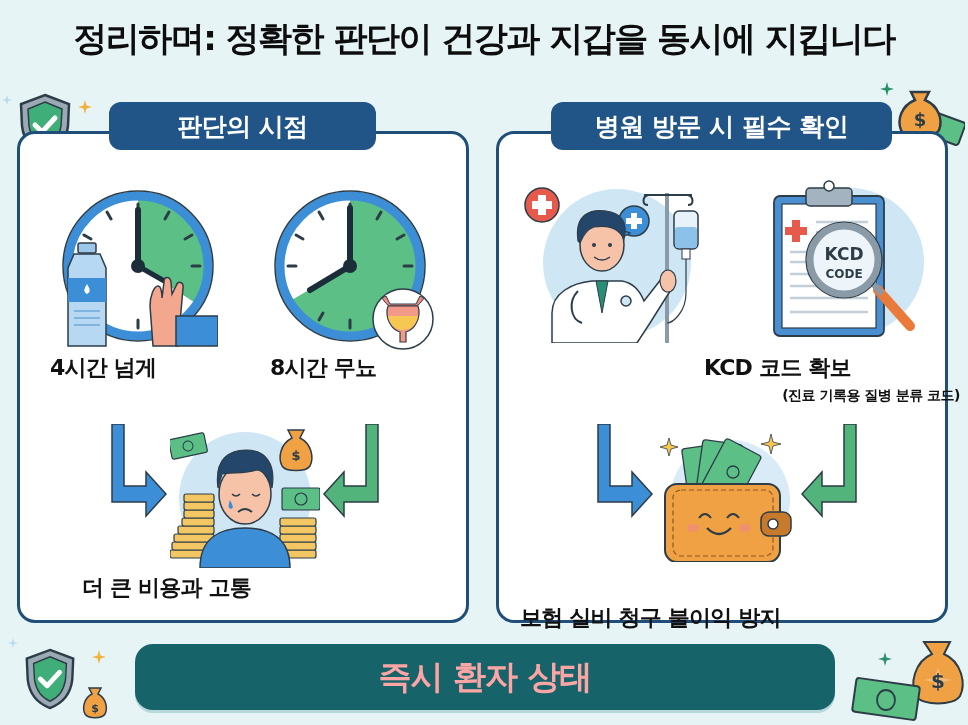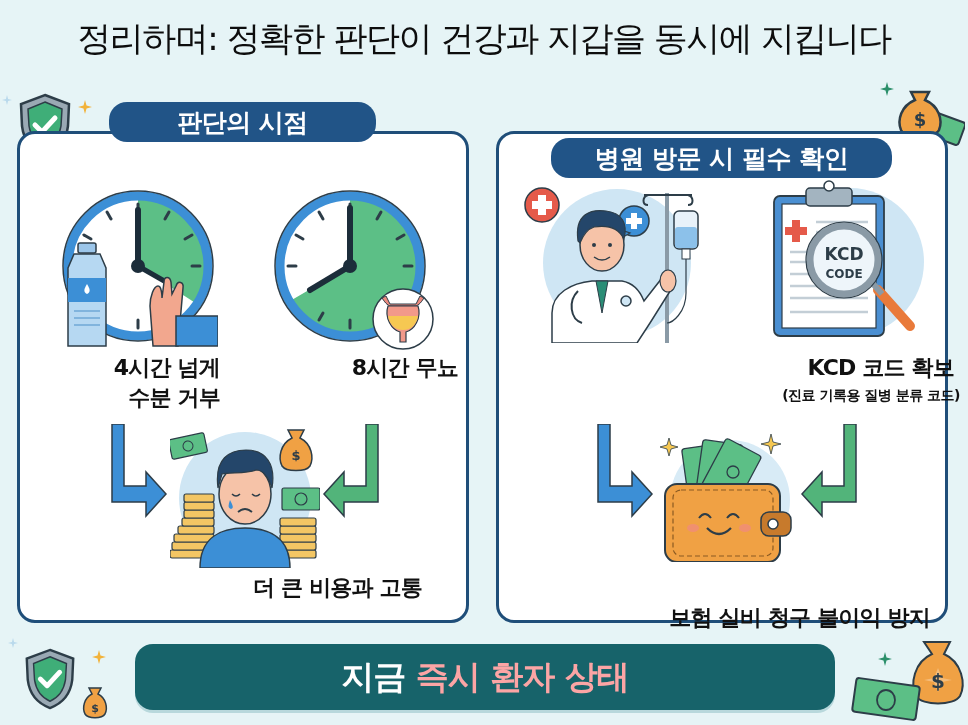--- a/index.html
+++ b/index.html
@@ -5,43 +5,43 @@
   * { box-sizing: border-box; margin: 0; padding: 0; }
   html, body { width: 968px; height: 725px; overflow: hidden; }
   body {
     background: #e6f4f6;
     font-family: "DejaVu Sans", "Liberation Sans", sans-serif;
     position: relative;
     color: #111;
   }
   .title {
     position: absolute; left: 0; top: 16px; width: 968px;
-    text-align: center; font-size: 34px; font-weight: normal; letter-spacing: -1.5px;
+    text-align: center; font-size: 34px; font-weight: bold; letter-spacing: -1.5px;
     color: #0d0d0d;
   }
   .panel {
     position: absolute; top: 131px; height: 492px;
     background: #ffffff;
     border: 3px solid #1f4e79;
     border-radius: 18px;
   }
   .panel.left { left: 17px; width: 452px; }
   .panel.right { left: 496px; width: 452px; }
   .panel-header {
-    position: absolute; top: 102px; height: 40px;
+    position: absolute; top: 102px; height: 48px;
     background: #215487;
-    border-radius: 18px;
+    border-radius: 12px;
     color: #fff; font-size: 25px; font-weight: bold;
     display: flex; align-items: center; justify-content: center;
     letter-spacing: -0.5px;
   }
   .panel-header.left { left: 109px; width: 267px; }
-  .panel-header.right { left: 551px; width: 341px; margin-top: 36px; }
+  .panel-header.right { left: 551px; width: 341px; }
   .label {
-    position: absolute; text-align: right; font-weight: bold;
+    position: absolute; text-align: left; font-weight: bold;
     font-size: 22px; line-height: 30px; letter-spacing: -0.8px; color: #111;
   }
   .sublabel {
     position: absolute; text-align: right; font-weight: bold;
     font-size: 14px; letter-spacing: -0.5px; color: #111;
   }
   .icon { position: absolute; }
   .banner {
     position: absolute; left: 135px; top: 644px; width: 700px; height: 66px;
     background: #17636a;
@@ -136,23 +136,22 @@
   <line x1="80" y1="80" x2="40" y2="104" stroke="#1c2d3a" stroke-width="6" stroke-linecap="round"></line>
   <circle cx="80" cy="80" r="7" fill="#1c2d3a"></circle>
   <circle cx="133" cy="133" r="30" fill="#fff" stroke="#2d3d48" stroke-width="1.5"></circle>
   <path d="M112 112 C116 118 118 120 122 120 L144 120 C148 120 150 118 154 112 L150 110 L146 118 L120 118 L116 110 Z" fill="#ec8a7e" stroke="#2d3d48" stroke-width="1"></path>
   <path d="M118 120 C114 132 122 144 130 146 L130 156 L136 156 L136 146 C144 144 152 132 148 120 Z" fill="#f2998a" stroke="#2d3d48" stroke-width="1.2"></path>
   <path d="M118 130 C120 140 126 144 133 144 C140 144 146 140 148 130 Z" fill="#f6c852"></path>
 </svg>
 
 <div class="label" style="left:50px;top:353px;width:170px">
   <div>4시간 넘게</div>
-  <div>수분 거부</div>
 </div>
-<div class="label" style="left:288px;top:353px;width:170px">
+<div class="label" style="left:270px;top:353px;width:170px">
   <div>8시간 무뇨</div>
 </div>
 
 <svg class="icon" style="left:108px;top:424px" width="60" height="100" viewBox="0 0 60 100">
   <path d="M4 0 L16 0 L16 62 L38 62 L38 48 L58 70 L38 92 L38 78 L4 78 Z" fill="#3c8fd6" stroke="#2d3d48" stroke-width="1.5"></path>
 </svg>
 <svg class="icon" style="left:322px;top:424px" width="60" height="100" viewBox="0 0 60 100">
   <path d="M56 0 L44 0 L44 62 L22 62 L22 48 L2 70 L22 92 L22 78 L56 78 Z" fill="#52b47a" stroke="#2d3d48" stroke-width="1.5"></path>
 </svg>
 
@@ -297,21 +296,20 @@
 </svg>
 <svg class="icon" style="left:92px;top:650px" width="14" height="14" viewBox="0 0 14 14">
     <path d="M7 0 L8.5 5.5 L14 7 L8.5 8.5 L7 14 L5.5 8.5 L0 7 L5.5 5.5 Z" fill="#f2b23a"></path>
   </svg>
 <svg class="icon" style="left:80px;top:686px" width="30" height="36" viewBox="0 0 30 36">
   <path d="M9 2 L21 2 L18 8 C26 12 28 22 25 28 C22 33 8 33 5 28 C2 22 4 12 12 8 Z" fill="#f0a144" stroke="#2d3d48" stroke-width="1.5"></path>
   <text x="15" y="26" font-size="11" font-weight="bold" fill="#2d3d48" text-anchor="middle" font-family="DejaVu Sans, sans-serif">$</text>
 </svg>
 
 <div class="banner">
-  <span style="white-space:pre">지금 </span>
   <span class="hl">즉시 환자 상태</span>
 </div>
 
 <svg class="icon" style="left:878px;top:652px" width="14" height="14" viewBox="0 0 14 14">
     <path d="M7 0 L8.5 5.5 L14 7 L8.5 8.5 L7 14 L5.5 8.5 L0 7 L5.5 5.5 Z" fill="#2b8f6a"></path>
   </svg>
 <svg class="icon" style="left:850px;top:640px" width="118" height="85" viewBox="0 0 118 85">
   <path d="M74 2 L100 2 L94 14 C112 22 116 44 110 56 C104 66 72 66 66 56 C60 44 64 22 82 14 Z" fill="#f0a144" stroke="#2d3d48" stroke-width="2"></path>
   <path d="M88 28 L92 38 L102 40 L92 42 L88 52 L84 42 L74 40 L84 38 Z" fill="#f6c890" opacity="0.7"></path>
   <text x="88" y="48" font-size="20" font-weight="bold" fill="#2d3d48" text-anchor="middle" font-family="DejaVu Sans, sans-serif">$</text>

